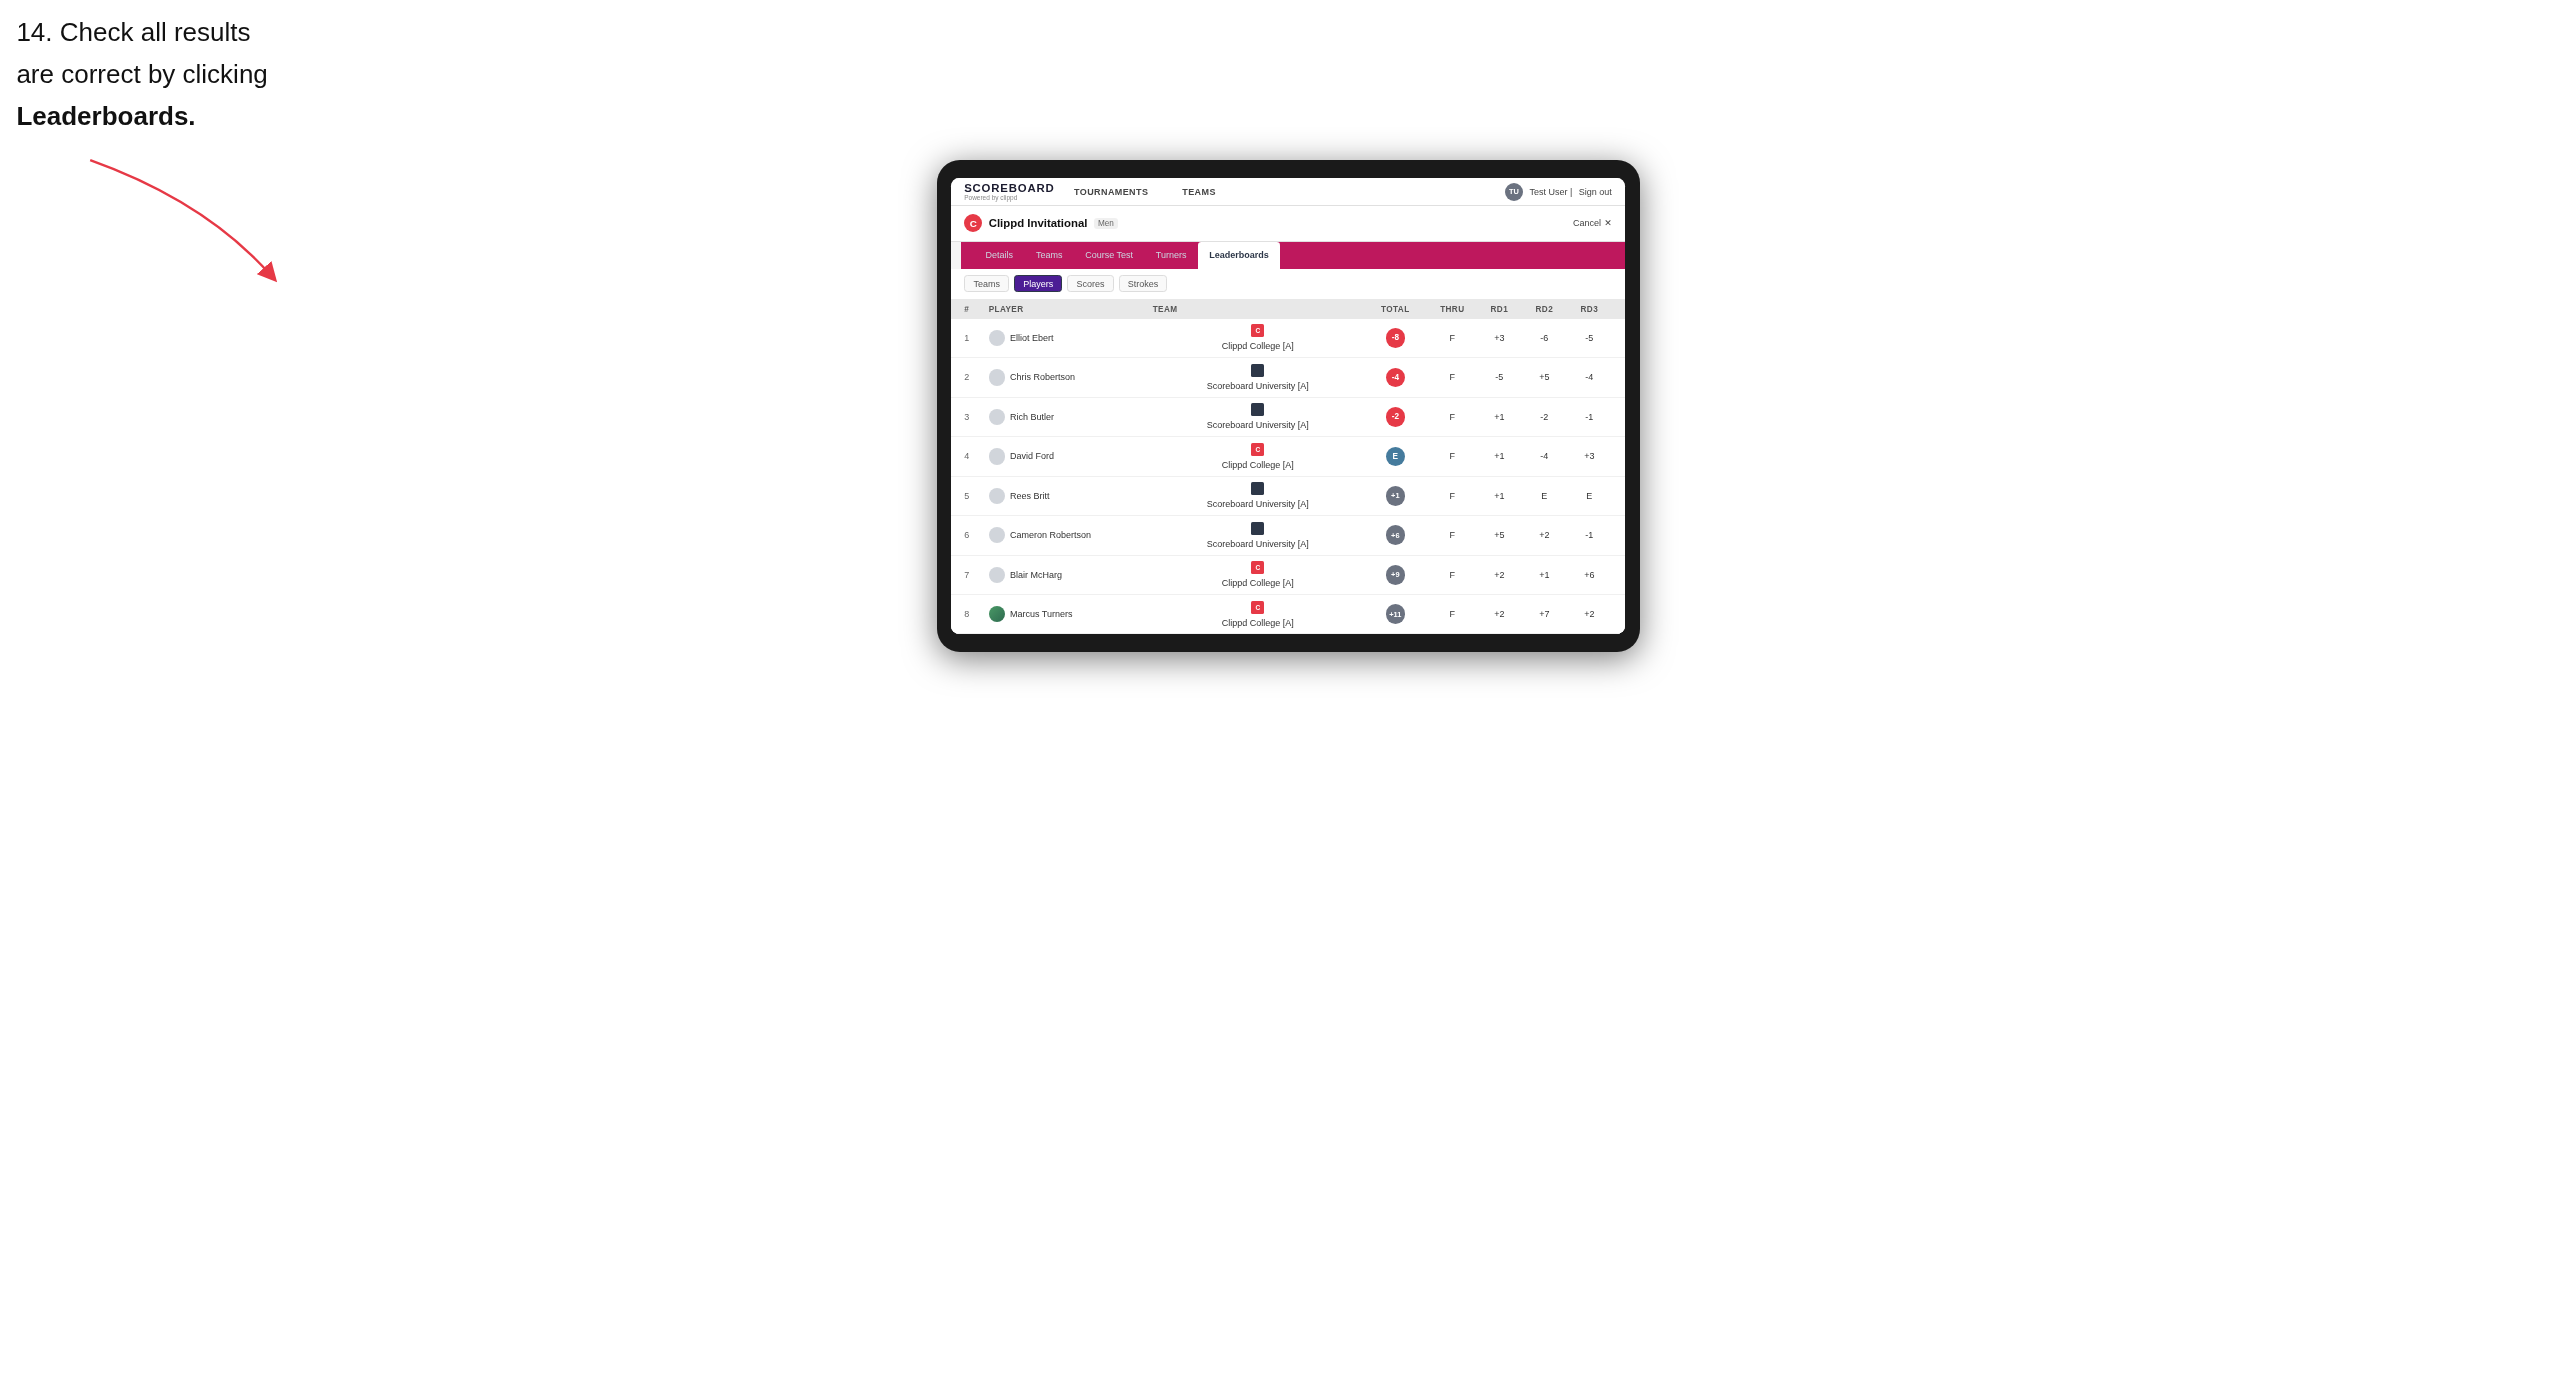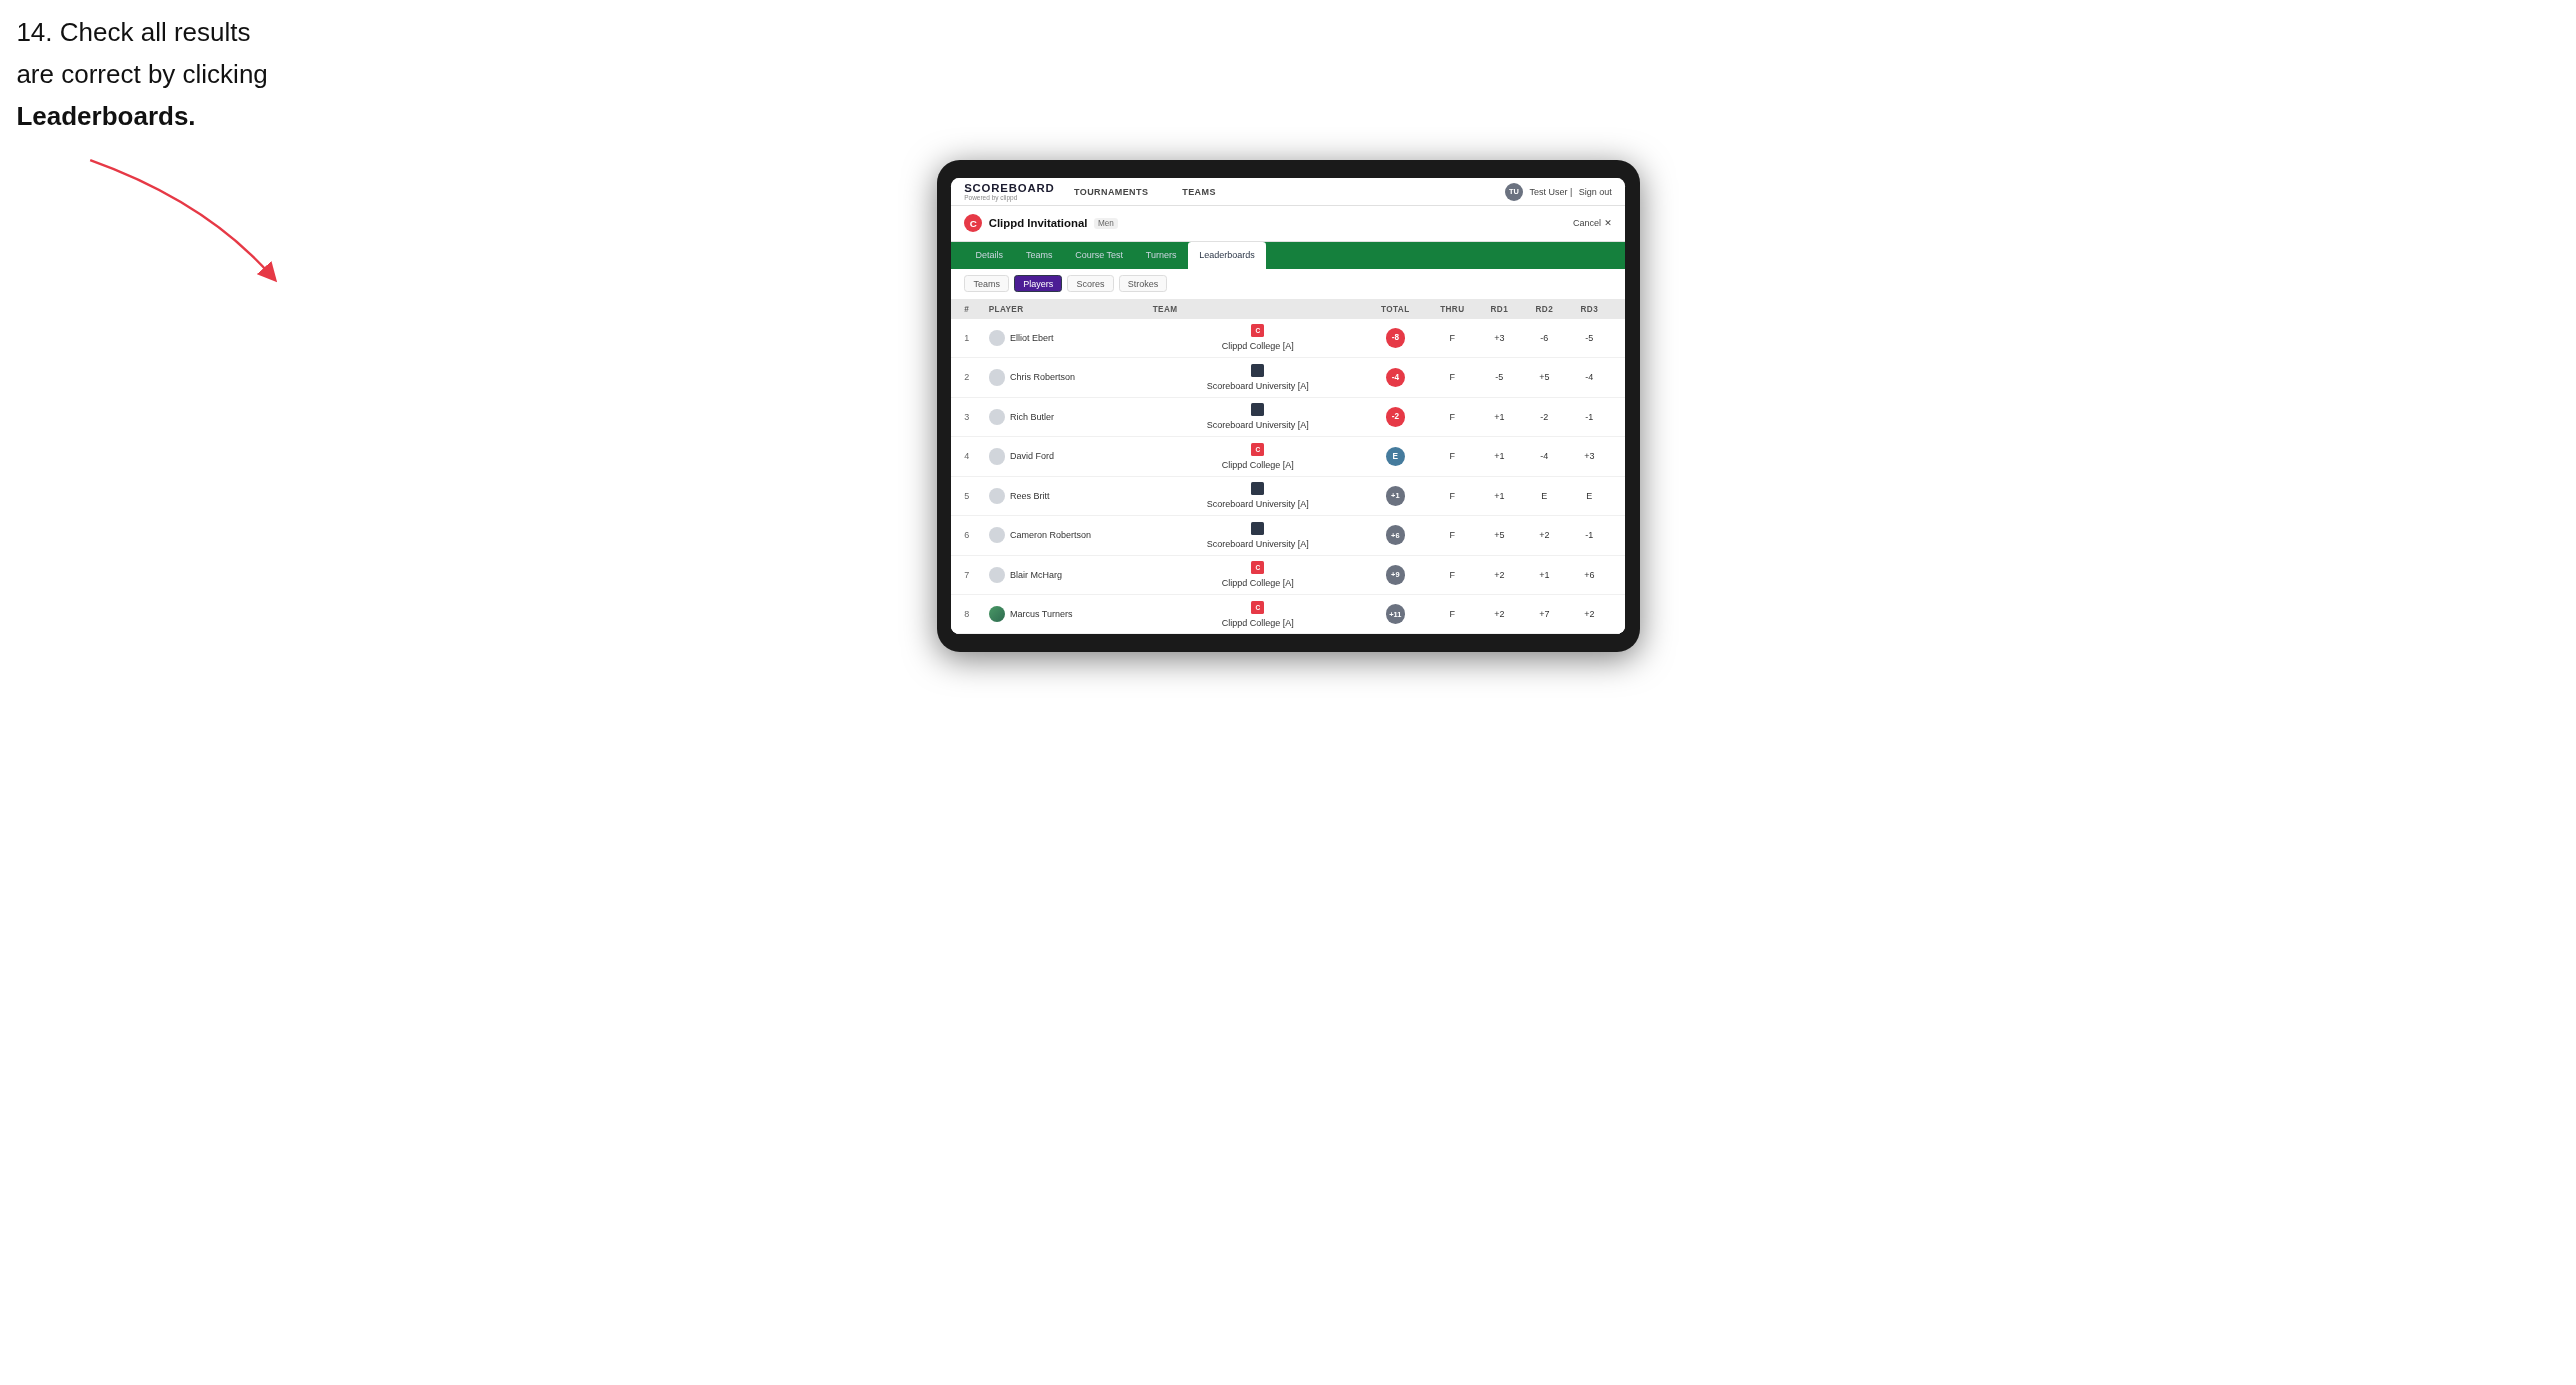--- a/index.html
+++ b/index.html
@@ -146,38 +146,39 @@
       color: #444;
       cursor: pointer;
       display: flex;
       align-items: center;
       gap: 3.3px;
       margin-left: 40px;
     }
 
     
     .tabs-bar {
-      background: #15803d;
+      background: #be185d;
       display: flex;
       padding: 0 13px;
+      margin-left: 10px;
     }
     .tab-item {
       padding: 8.2px 11.4px;
       font-size: 9px;
       font-weight: 500;
       color: #cbd5e0;
       cursor: pointer;
       border-bottom: 1.6px solid transparent;
     }
     .tab-item.active {
       color: #ffffff;
       background: #ffffff;
       color: #2d3748;
       border-radius: 3.3px 3.3px 0 0;
-      font-weight: 400;
+      font-weight: 700;
     }
 
     
     .filter-row {
       background: #ffffff;
       padding: 6.5px 13px;
       border-bottom: 0.8px solid #e8e8e8;
       display: flex;
       gap: 4.9px;
     }

